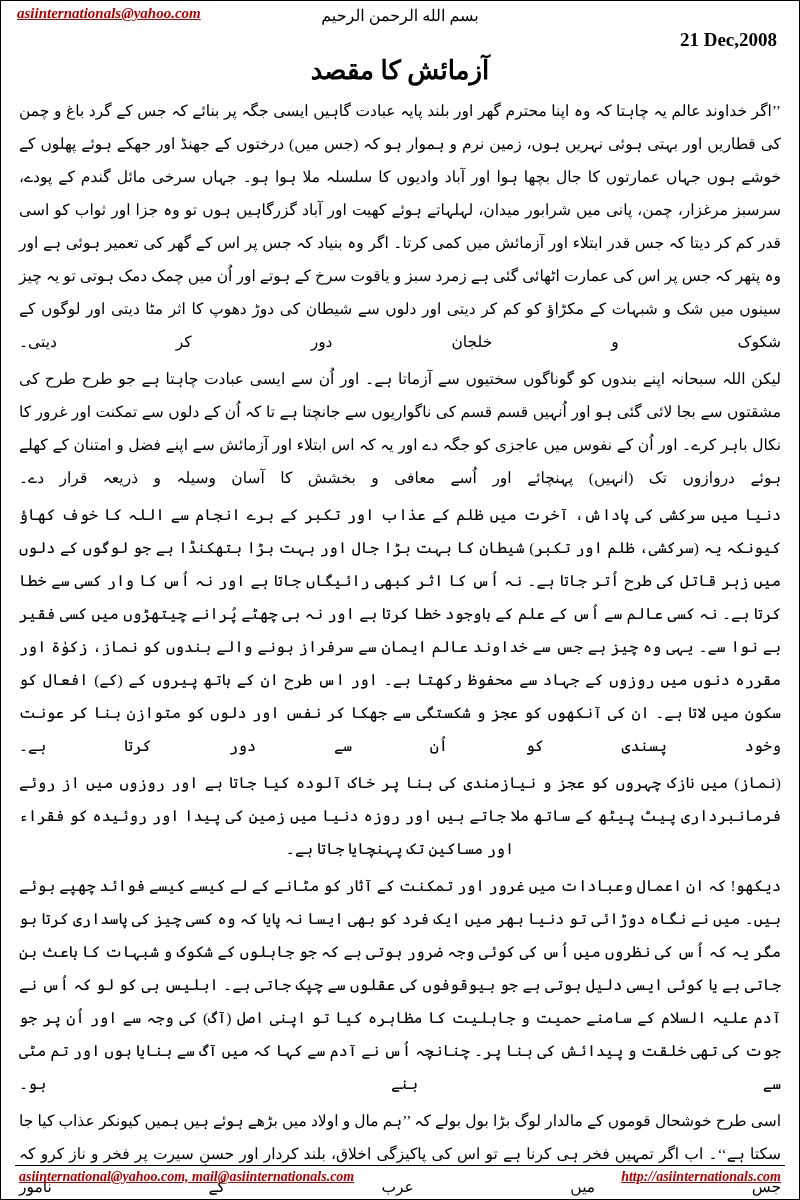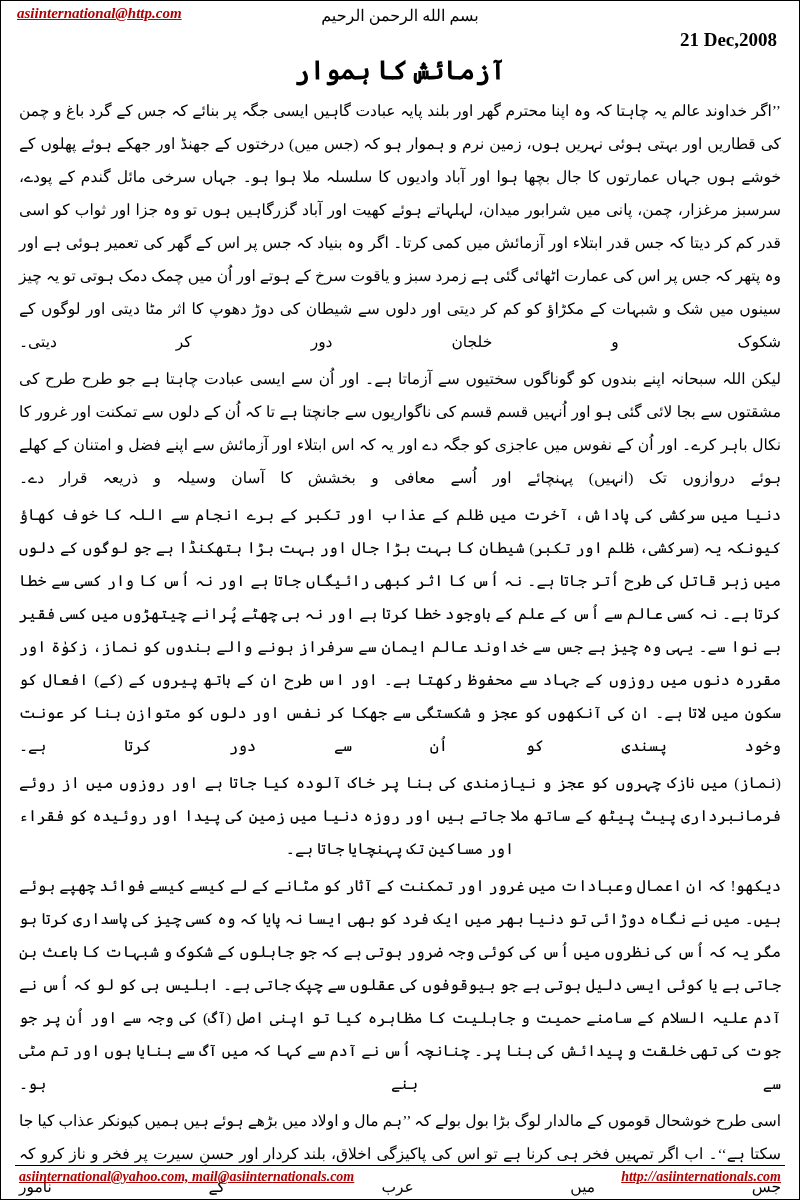--- a/index.html
+++ b/index.html
@@ -125,26 +125,26 @@
     white-space: nowrap;
     margin-left: 16px;
   }
 </style>
 </head>
 <body>
 
 <div class="page">
 
   <div class="header-row">
-    <a class="email-top" href="#">asiinternational@http.com</a>
+    <a class="email-top" href="#">asiinternationals@yahoo.com</a>
     <div class="bismillah">بسم الله الرحمن الرحيم</div>
     <div class="date">21 Dec,2008</div>
   </div>
 
-  <div class="doc-title">آزمائش کا ہموار</div>
+  <div class="doc-title">آزمائش کا مقصد</div>
 
   <div class="body-text">
     <p class="para">’’اگر خداوند عالم یہ چاہتا کہ وہ اپنا محترم گھر اور بلند پایہ عبادت گاہیں ایسی جگہ پر بنائے کہ جس کے گرد باغ و چمن کی قطاریں اور بہتی ہوئی نہریں ہوں، زمین نرم و ہموار ہو کہ (جس میں) درختوں کے جھنڈ اور جھکے ہوئے پھلوں کے خوشے ہوں جہاں عمارتوں کا جال بچھا ہوا اور آباد وادیوں کا سلسلہ ملا ہوا ہو۔ جہاں سرخی مائل گندم کے پودے، سرسبز مرغزار، چمن، پانی میں شرابور میدان، لہلہاتے ہوئے کھیت اور آباد گزرگاہیں ہوں تو وہ جزا اور ثواب کو اسی قدر کم کر دیتا کہ جس قدر ابتلاء اور آزمائش میں کمی کرتا۔ اگر وہ بنیاد کہ جس پر اس کے گھر کی تعمیر ہوئی ہے اور وہ پتھر کہ جس پر اس کی عمارت اٹھائی گئی ہے زمرد سبز و یاقوت سرخ کے ہوتے اور اُن میں چمک دمک ہوتی تو یہ چیز سینوں میں شک و شبہات کے مکڑاؤ کو کم کر دیتی اور دلوں سے شیطان کی دوڑ دھوپ کا اثر مٹا دیتی اور لوگوں کے شکوک و خلجان دور کر دیتی۔</p>
     <p class="para">لیکن اللہ سبحانہ اپنے بندوں کو گوناگوں سختیوں سے آزماتا ہے۔ اور اُن سے ایسی عبادت چاہتا ہے جو طرح طرح کی مشقتوں سے بجا لائی گئی ہو اور اُنہیں قسم قسم کی ناگواریوں سے جانچتا ہے تا کہ اُن کے دلوں سے تمکنت اور غرور کا نکال باہر کرے۔ اور اُن کے نفوس میں عاجزی کو جگہ دے اور یہ کہ اس ابتلاء اور آزمائش سے اپنے فضل و امتنان کے کھلے ہوئے دروازوں تک (انہیں) پہنچائے اور اُسے معافی و بخشش کا آسان وسیلہ و ذریعہ قرار دے۔</p>
     <p class="para">دنیا میں سرکشی کی پاداش، آخرت میں ظلم کے عذاب اور تکبر کے برے انجام سے اللہ کا خوف کھاؤ کیونکہ یہ (سرکشی، ظلم اور تکبر) شیطان کا بہت بڑا جال اور بہت بڑا ہتھکنڈا ہے جو لوگوں کے دلوں میں زہر قاتل کی طرح اُتر جاتا ہے۔ نہ اُس کا اثر کبھی رائیگاں جاتا ہے اور نہ اُس کا وار کسی سے خطا کرتا ہے۔ نہ کسی عالم سے اُس کے علم کے باوجود خطا کرتا ہے اور نہ ہی چھٹے پُرانے چیتھڑوں میں کسی فقیر بے نوا سے۔ یہی وہ چیز ہے جس سے خداوند عالم ایمان سے سرفراز ہونے والے بندوں کو نماز، زکوٰۃ اور مقررہ دنوں میں روزوں کے جہاد سے محفوظ رکھتا ہے۔ اور اس طرح ان کے ہاتھ پیروں کے (کے) افعال کو سکون میں لاتا ہے۔ ان کی آنکھوں کو عجز و شکستگی سے جھکا کر نفس اور دلوں کو متوازن بنا کر عونت وخود پسندی کو اُن سے دور کرتا ہے۔</p>
     <p class="para center-last">(نماز) میں نازک چہروں کو عجز و نیازمندی کی بنا پر خاک آلودہ کیا جاتا ہے اور روزوں میں از روئے فرمانبرداری پیٹ پیٹھ کے ساتھ ملا جاتے ہیں اور روزہ دنیا میں زمین کی پیدا اور روئیدہ کو فقراء اور مساکین تک پہنچایا جاتا ہے۔</p>
     <p class="para">دیکھو! کہ ان اعمال وعبادات میں غرور اور تمکنت کے آثار کو مٹانے کے لے کیسے کیسے فوائد چھپے ہوئے ہیں۔ میں نے نگاہ دوڑائی تو دنیا بھر میں ایک فرد کو بھی ایسا نہ پایا کہ وہ کسی چیز کی پاسداری کرتا ہو مگر یہ کہ اُس کی نظروں میں اُس کی کوئی وجہ ضرور ہوتی ہے کہ جو جاہلوں کے شکوک و شبہات کا باعث بن جاتی ہے یا کوئی ایسی دلیل ہوتی ہے جو بیوقوفوں کی عقلوں سے چپک جاتی ہے۔ ابلیس ہی کو لو کہ اُس نے آدم علیہ السلام کے سامنے حمیت و جاہلیت کا مظاہرہ کیا تو اپنی اصل (آگ) کی وجہ سے اور اُن پر جو جوت کی تھی خلقت و پیدائش کی بنا پر۔ چنانچہ اُس نے آدم سے کہا کہ میں آگ سے بنایا ہوں اور تم مٹی سے بنے ہو۔</p>
     <p class="para">اسی طرح خوشحال قوموں کے مالدار لوگ بڑا بول بولے کہ ’’ہم مال و اولاد میں بڑھے ہوئے ہیں ہمیں کیونکر عذاب کیا جا سکتا ہے‘‘۔ اب اگر تمہیں فخر ہی کرنا ہے تو اس کی پاکیزگی اخلاق، بلند کردار اور حسنِ سیرت پر فخر و ناز کرو کہ جس میں عرب کے نامور</p>
   </div>
 

